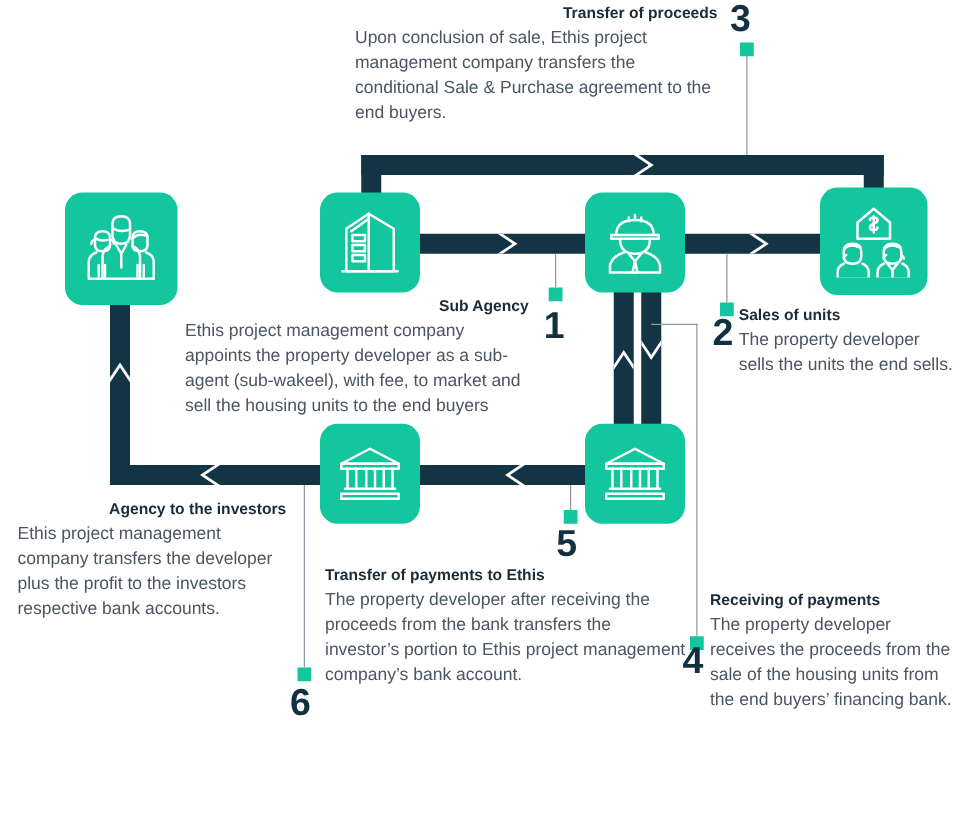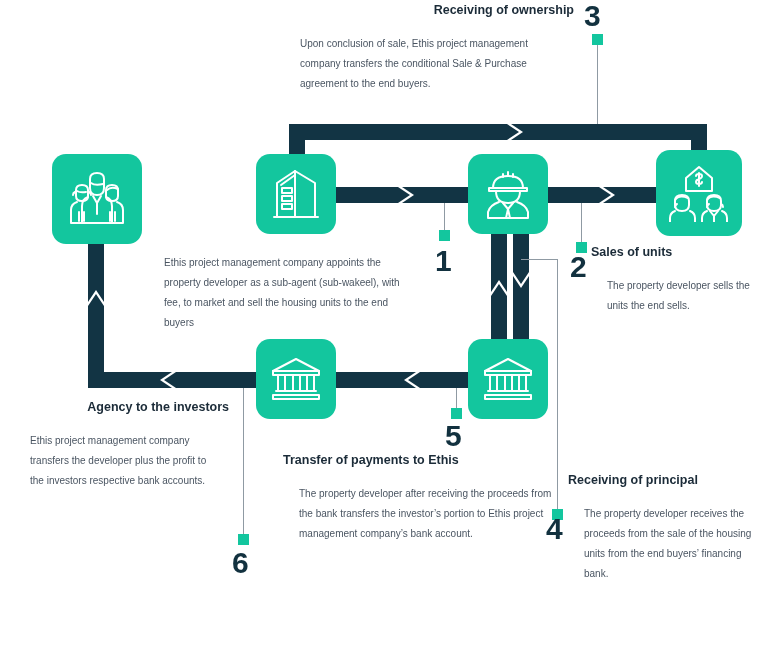--- a/index.html
+++ b/index.html
@@ -34,24 +34,24 @@
   
   .note{position:absolute;}
   .note .ttl{
     font-weight:bold;
     font-size:12.5px;
     color:#1b2b38;
     line-height:16px;
     margin:0 0 1px 0;
   }
   .note .body{
-    font-size:10px;
+    font-size:14px;
     line-height:20px;
     color:#4a5562;
-    margin:16px;
+    margin:0;
   }
   .note.right-align .ttl{text-align:right;}
 
   
   .num{
     position:absolute;
     font-size:30px;
     font-weight:bold;
     color:#12313f;
     line-height:1;
@@ -220,52 +220,53 @@
           <path d="M4 40 h46 v4 h-46 z"></path>
         </g>
       </svg>
     </span>
   </div>
 
   <div class="lead" style="left:597px;top:34px;height:90px;"></div>
   <div class="sq" style="left:592px;top:34px;"></div>
   <div class="num" style="left:584px;top:1px;">3</div>
   <div class="note right-align" style="left:284px;top:2px;width:290px;">
-    <p class="ttl">Receiving of ownership</p>
+    <p class="ttl">Transfer of proceeds</p>
     <p class="body">Upon conclusion of sale, Ethis project management company transfers the conditional Sale &amp; Purchase agreement to the end buyers.</p>
   </div>
 
   <div class="lead" style="left:444px;top:203px;height:27px;"></div>
   <div class="sq" style="left:439px;top:230px;"></div>
   <div class="num" style="left:435px;top:246px;">1</div>
   <div class="note right-align" style="left:148px;top:237px;width:275px;">
+    <p class="ttl">Sub Agency</p>
     <p class="body">Ethis project management company appoints the property developer as a sub-agent (sub-wakeel), with fee, to market and sell the housing units to the end buyers</p>
   </div>
 
   <div class="lead" style="left:581px;top:203px;height:39px;"></div>
   <div class="sq" style="left:576px;top:242px;"></div>
   <div class="num" style="left:570px;top:252px;">2</div>
   <div class="note" style="left:591px;top:244px;width:175px;">
     <p class="ttl">Sales of units</p>
     <p class="body">The property developer sells the units the end sells.</p>
   </div>
 
   <div class="lead" style="left:557px;top:259px;height:250px;"></div>
   <div class="lead h" style="left:521px;top:259px;width:37px;height:1px;"></div>
   <div class="sq" style="left:552px;top:509px;"></div>
   <div class="num" style="left:546px;top:514px;">4</div>
   <div class="note" style="left:568px;top:472px;width:200px;">
-    <p class="ttl">Receiving of principal</p>
+    <p class="ttl">Receiving of payments</p>
     <p class="body">The property developer receives the proceeds from the sale of the housing units from the end buyers’ financing bank.</p>
   </div>
 
   <div class="lead" style="left:456px;top:388px;height:20px;"></div>
   <div class="sq" style="left:451px;top:408px;"></div>
   <div class="num" style="left:445px;top:421px;">5</div>
-  <div class="note" style="left:283px;top:452px;width:292px;">
+  <div class="note" style="left:260px;top:452px;width:292px;">
     <p class="ttl">Transfer of payments to Ethis</p>
     <p class="body">The property developer after receiving the proceeds from the bank transfers the investor’s portion to Ethis project management company’s bank account.</p>
   </div>
 
   <div class="lead" style="left:243px;top:388px;height:146px;"></div>
   <div class="sq" style="left:238px;top:534px;"></div>
   <div class="num" style="left:232px;top:548px;">6</div>
   <div class="note right-align" style="left:14px;top:399px;width:215px;">
     <p class="ttl">Agency to the investors</p>
     <p class="body">Ethis project management company transfers the developer plus the profit to the investors respective bank accounts.</p>

